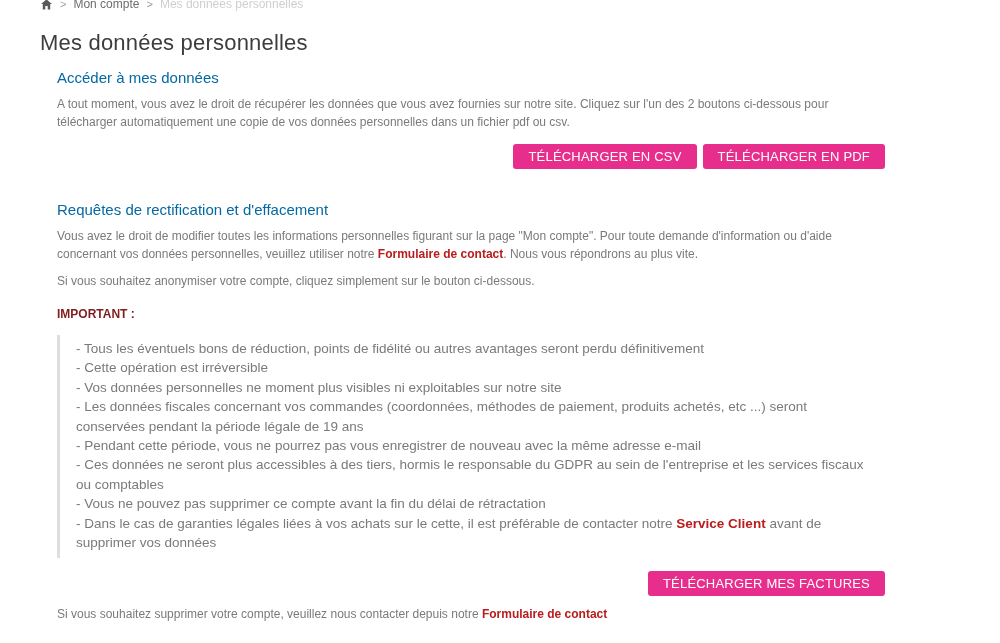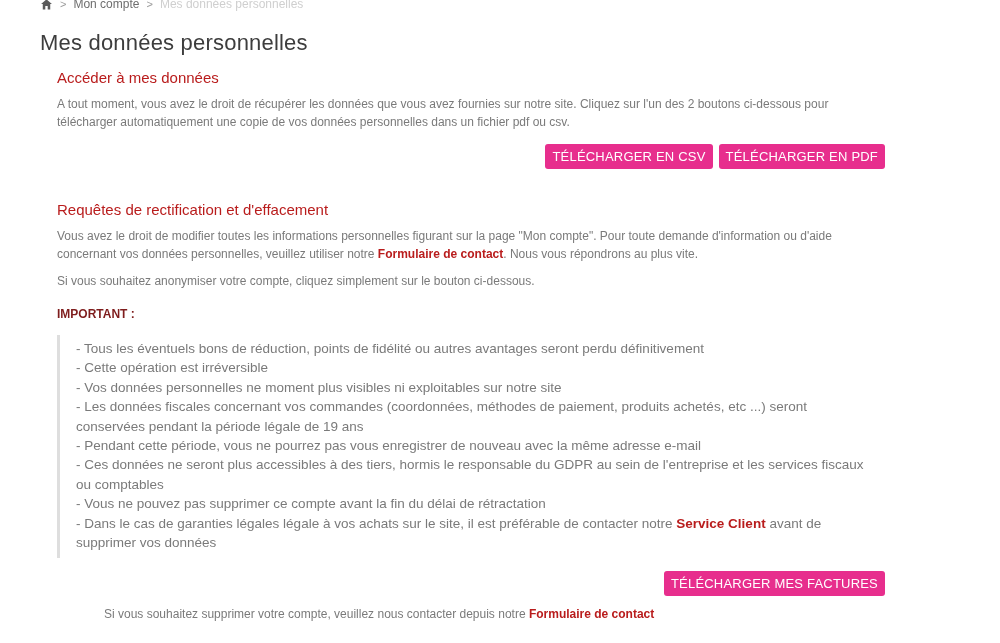--- a/index.html
+++ b/index.html
@@ -26,60 +26,60 @@
 
   h1.page-title {
     margin-top: 19px;
     font-size: 22px; font-weight: 400; color: #3d3d3d;
     letter-spacing: 0.2px;
   }
 
   .section { padding-left: 17px; }
 
   h2.section-heading {
-    font-size: 15px; font-weight: 400; color: #b91c1c;
+    font-size: 15px; font-weight: 400; color: #0369a1;
     margin-top: 15px;
   }
   .section-access h2.section-heading { margin-top: 13px; }
 
   p.body-text {
     font-size: 12px; line-height: 18px; color: #7a7a7a;
     margin-top: 9px;
     max-width: 828px;
   }
   .inline-link {
     color: #b91c1c; font-weight: 700; text-decoration: none; cursor: pointer;
   }
 
   .btn-row { display: flex; justify-content: flex-end; gap: 6px; margin-top: 13px; }
   .btn {
     background: #e72e8d; color: #ffffff; border: none; cursor: pointer;
     font-family: "Liberation Sans", sans-serif;
     font-size: 13px; letter-spacing: 0.2px;
-    padding: 6px 7px; border-radius: 3px;
+    padding: 6px 15px; border-radius: 3px;
     line-height: 13px;
   }
 
   .section-rect h2.section-heading { margin-top: 32px; }
 
   .important-label {
     margin-top: 17px;
     font-size: 12px; font-weight: 700; color: #7f1d1d;
   }
 
   .notice {
     margin-top: 14px;
     border-left: 3px solid #dedede;
     padding: 4px 0 6px 16px;
     font-size: 13.5px; line-height: 19.4px; color: #7a7a7a;
     max-width: 810px;
   }
   .notice .notice-line { max-width: 790px; }
 
-  .footnote { margin-top: 12px; margin-left: 47px; }
+  .footnote { margin-top: 12px; }
 </style>
 </head>
 <body>
 
 <div class="page">
 
   <nav class="breadcrumb">
     <a class="home-ic">
       <svg viewBox="0 0 24 24">
           <path d="M12 2.5l10 8.6h-3.1v9.9h-4.7v-6.2h-4.4v6.2H5.1v-9.9H2z"></path>
@@ -110,21 +110,21 @@
     <p class="important-label">IMPORTANT :</p>
 
     <div class="notice">
       <div class="notice-line">- Tous les éventuels bons de réduction, points de fidélité ou autres avantages seront perdu définitivement</div>
       <div class="notice-line">- Cette opération est irréversible</div>
       <div class="notice-line">- Vos données personnelles ne moment plus visibles ni exploitables sur notre site</div>
       <div class="notice-line">- Les données fiscales concernant vos commandes (coordonnées, méthodes de paiement, produits achetés, etc ...) seront conservées pendant la période légale de 19 ans</div>
       <div class="notice-line">- Pendant cette période, vous ne pourrez pas vous enregistrer de nouveau avec la même adresse e-mail</div>
       <div class="notice-line">- Ces données ne seront plus accessibles à des tiers, hormis le responsable du GDPR au sein de l'entreprise et les services fiscaux ou comptables</div>
       <div class="notice-line">- Vous ne pouvez pas supprimer ce compte avant la fin du délai de rétractation</div>
-      <div class="notice-line"><span>- Dans le cas de garanties légales légale à vos achats sur le site, il est préférable de contacter notre </span><a class="inline-link">Service Client</a><span> avant de supprimer vos données</span></div>
+      <div class="notice-line"><span>- Dans le cas de garanties légales liées à vos achats sur le cette, il est préférable de contacter notre </span><a class="inline-link">Service Client</a><span> avant de supprimer vos données</span></div>
     </div>
 
     <div class="btn-row">
       <button class="btn">TÉLÉCHARGER MES FACTURES</button>
     </div>
 
     <p class="body-text footnote"><span>Si vous souhaitez supprimer votre compte, veuillez nous contacter depuis notre </span><a class="inline-link">Formulaire de contact</a></p>
   </section>
 
 </div>

